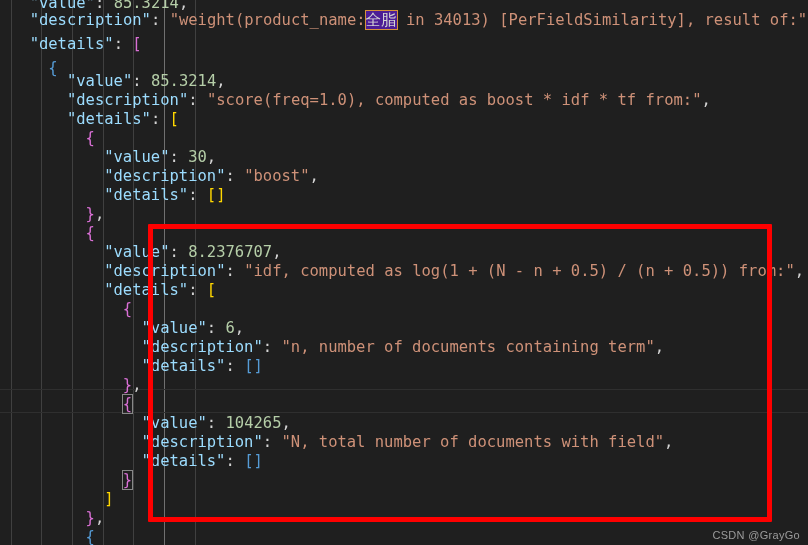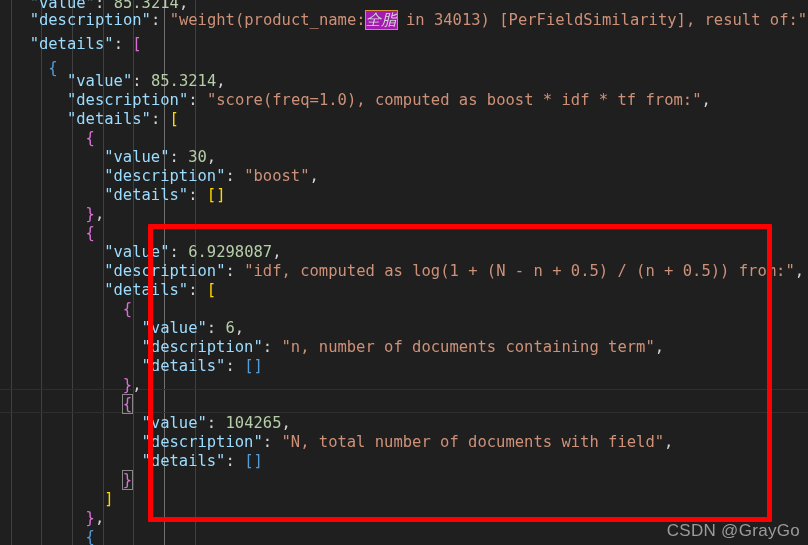--- a/index.html
+++ b/index.html
@@ -34,43 +34,42 @@
   }
   
   .k{color:#9cdcfe;}            
   .p{color:#d4d4d4;}            
   .n{color:#b5cea8;}            
   .s{color:#ce9178;}            
   .br-b{color:#569cd6;}         
   .br-m{color:#da70d6;}         
   .br-y{color:#ffd700;}         
   .hl{
-    background:#a21caf;
+    background:#4c1d95;
     outline:1px solid #d7923b;
     color:#d4d4d4;
-    font-style:italic;
   }
   .bmatch{
     outline:1px solid #888888;
     outline-offset:0px;
   }
   
   .redbox{
     position:absolute;
     border:5px solid #fe0000;
     box-sizing:border-box;
     pointer-events:none;
     border-radius:1px;
   }
   
   .watermark{
     position:absolute;
     right:8px;bottom:4px;
     color:#9b9b9b;
-    font-size:17px;
+    font-size:11px;
     font-family:"Liberation Sans",sans-serif;
     letter-spacing:.3px;
   }
 </style>
 </head>
 <body>
 
 <div id="editor">
 
   <div id="guides">
@@ -92,21 +91,21 @@
       <div class="line" style="top: 56px; left: 48.28px;"><span class="br-b">{</span></div>
       <div class="line" style="top: 69px; left: 66.92px;"><span class="k">"value"</span><span class="p">: </span><span class="n">85.3214</span><span class="p">,</span></div>
       <div class="line" style="top: 88px; left: 66.92px;"><span class="k">"description"</span><span class="p">: </span><span class="s">"score(freq=1.0), computed as boost * idf * tf from:"</span><span class="p">,</span></div>
       <div class="line" style="top: 107px; left: 66.92px;"><span class="k">"details"</span><span class="p">: </span><span class="br-y">[</span></div>
       <div class="line" style="top: 126px; left: 85.56px;"><span class="br-m">{</span></div>
       <div class="line" style="top: 145px; left: 104.2px;"><span class="k">"value"</span><span class="p">: </span><span class="n">30</span><span class="p">,</span></div>
       <div class="line" style="top: 164px; left: 104.2px;"><span class="k">"description"</span><span class="p">: </span><span class="s">"boost"</span><span class="p">,</span></div>
       <div class="line" style="top: 183px; left: 104.2px;"><span class="k">"details"</span><span class="p">: </span><span class="br-y">[]</span></div>
       <div class="line" style="top: 202px; left: 85.56px;"><span class="br-m">}</span><span class="p">,</span></div>
       <div class="line" style="top: 221px; left: 85.56px;"><span class="br-m">{</span></div>
-      <div class="line" style="top: 240px; left: 104.2px;"><span class="k">"value"</span><span class="p">: </span><span class="n">6.9298087</span><span class="p">,</span></div>
+      <div class="line" style="top: 240px; left: 104.2px;"><span class="k">"value"</span><span class="p">: </span><span class="n">8.2376707</span><span class="p">,</span></div>
       <div class="line" style="top: 259px; left: 104.2px;"><span class="k">"description"</span><span class="p">: </span><span class="s">"idf, computed as log(1 + (N - n + 0.5) / (n + 0.5)) from:"</span><span class="p">,</span></div>
       <div class="line" style="top: 278px; left: 104.2px;"><span class="k">"details"</span><span class="p">: </span><span class="br-y">[</span></div>
       <div class="line" style="top: 297px; left: 122.84px;"><span class="br-m">{</span></div>
       <div class="line" style="top: 316px; left: 141.48px;"><span class="k">"value"</span><span class="p">: </span><span class="n">6</span><span class="p">,</span></div>
       <div class="line" style="top: 335px; left: 141.48px;"><span class="k">"description"</span><span class="p">: </span><span class="s">"n, number of documents containing term"</span><span class="p">,</span></div>
       <div class="line" style="top: 354px; left: 141.48px;"><span class="k">"details"</span><span class="p">: </span><span class="br-b">[]</span></div>
       <div class="line" style="top: 373px; left: 122.84px;"><span class="br-m">}</span><span class="p">,</span></div>
       <div class="line" style="top: 392px; left: 122.84px;"><span class="br-m bmatch">{</span></div>
       <div class="line" style="top: 411px; left: 141.48px;"><span class="k">"value"</span><span class="p">: </span><span class="n">104265</span><span class="p">,</span></div>
       <div class="line" style="top: 430px; left: 141.48px;"><span class="k">"description"</span><span class="p">: </span><span class="s">"N, total number of documents with field"</span><span class="p">,</span></div>

